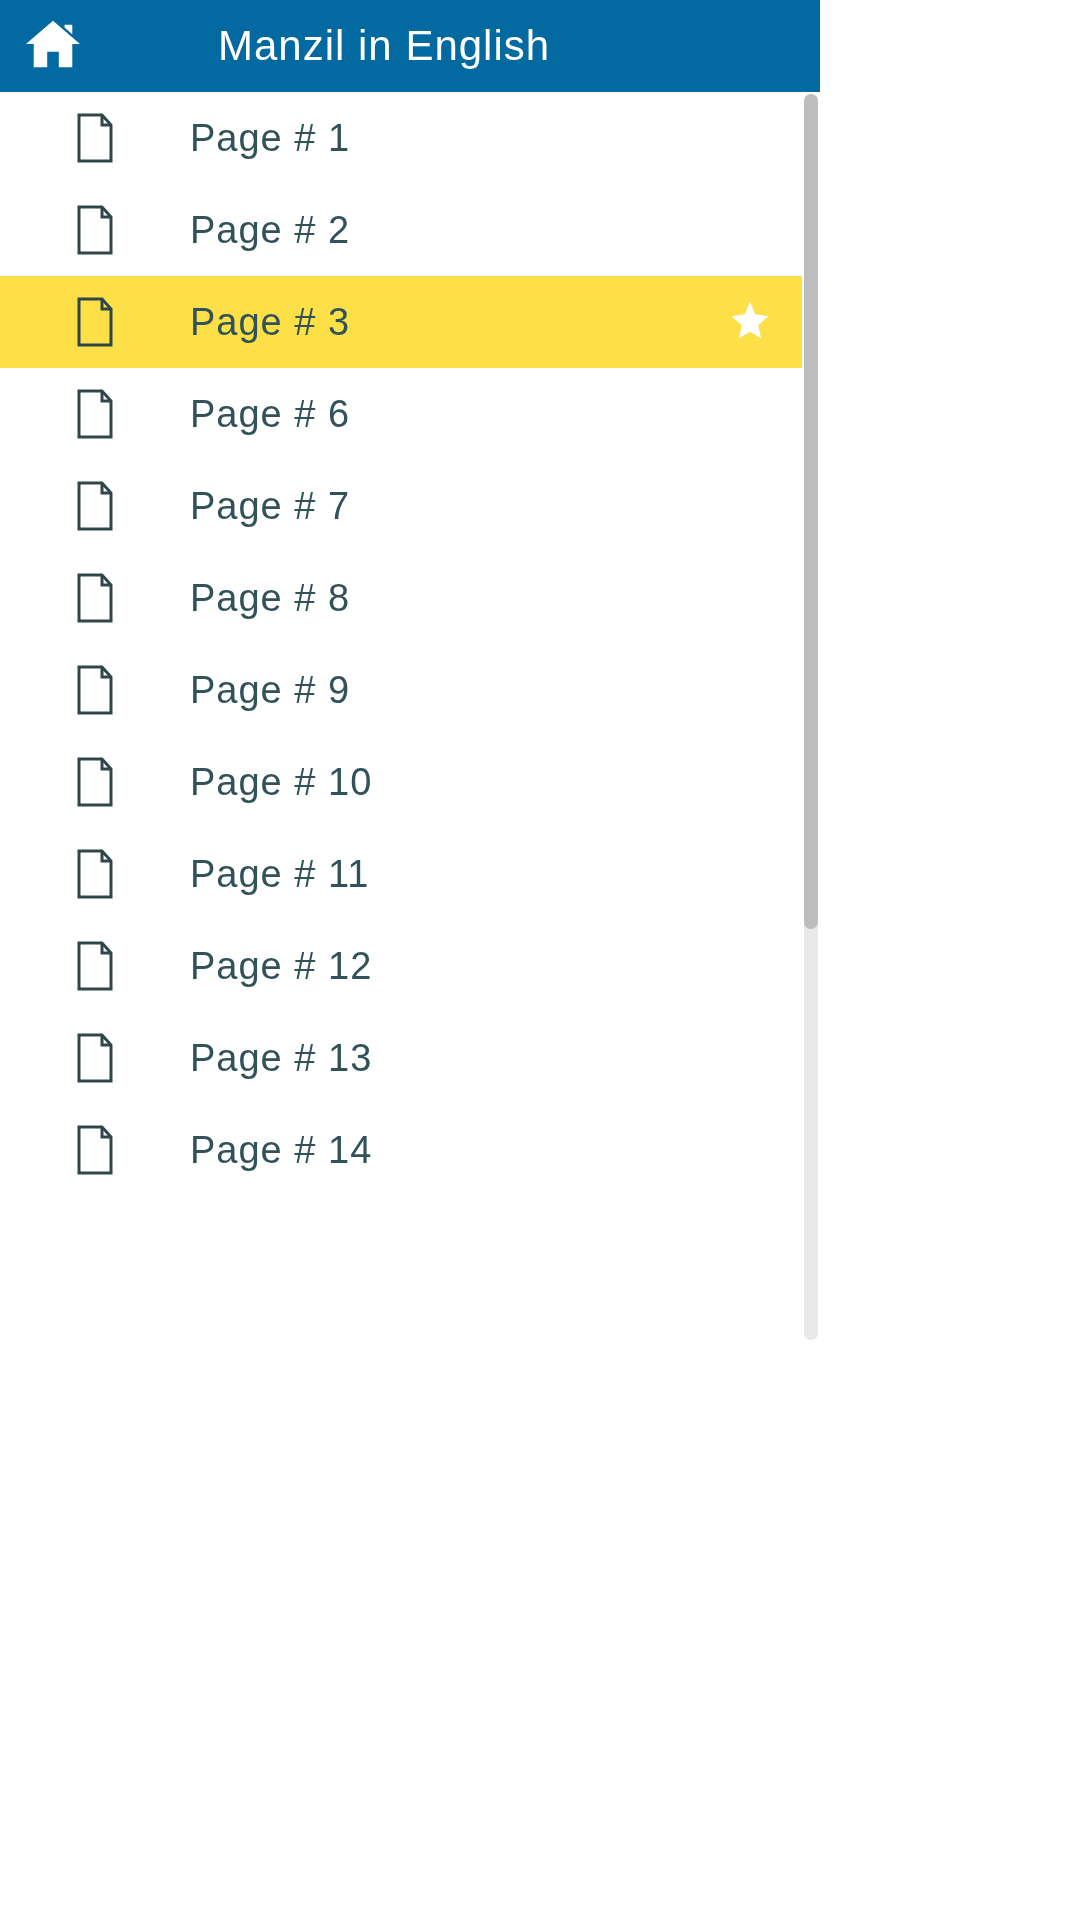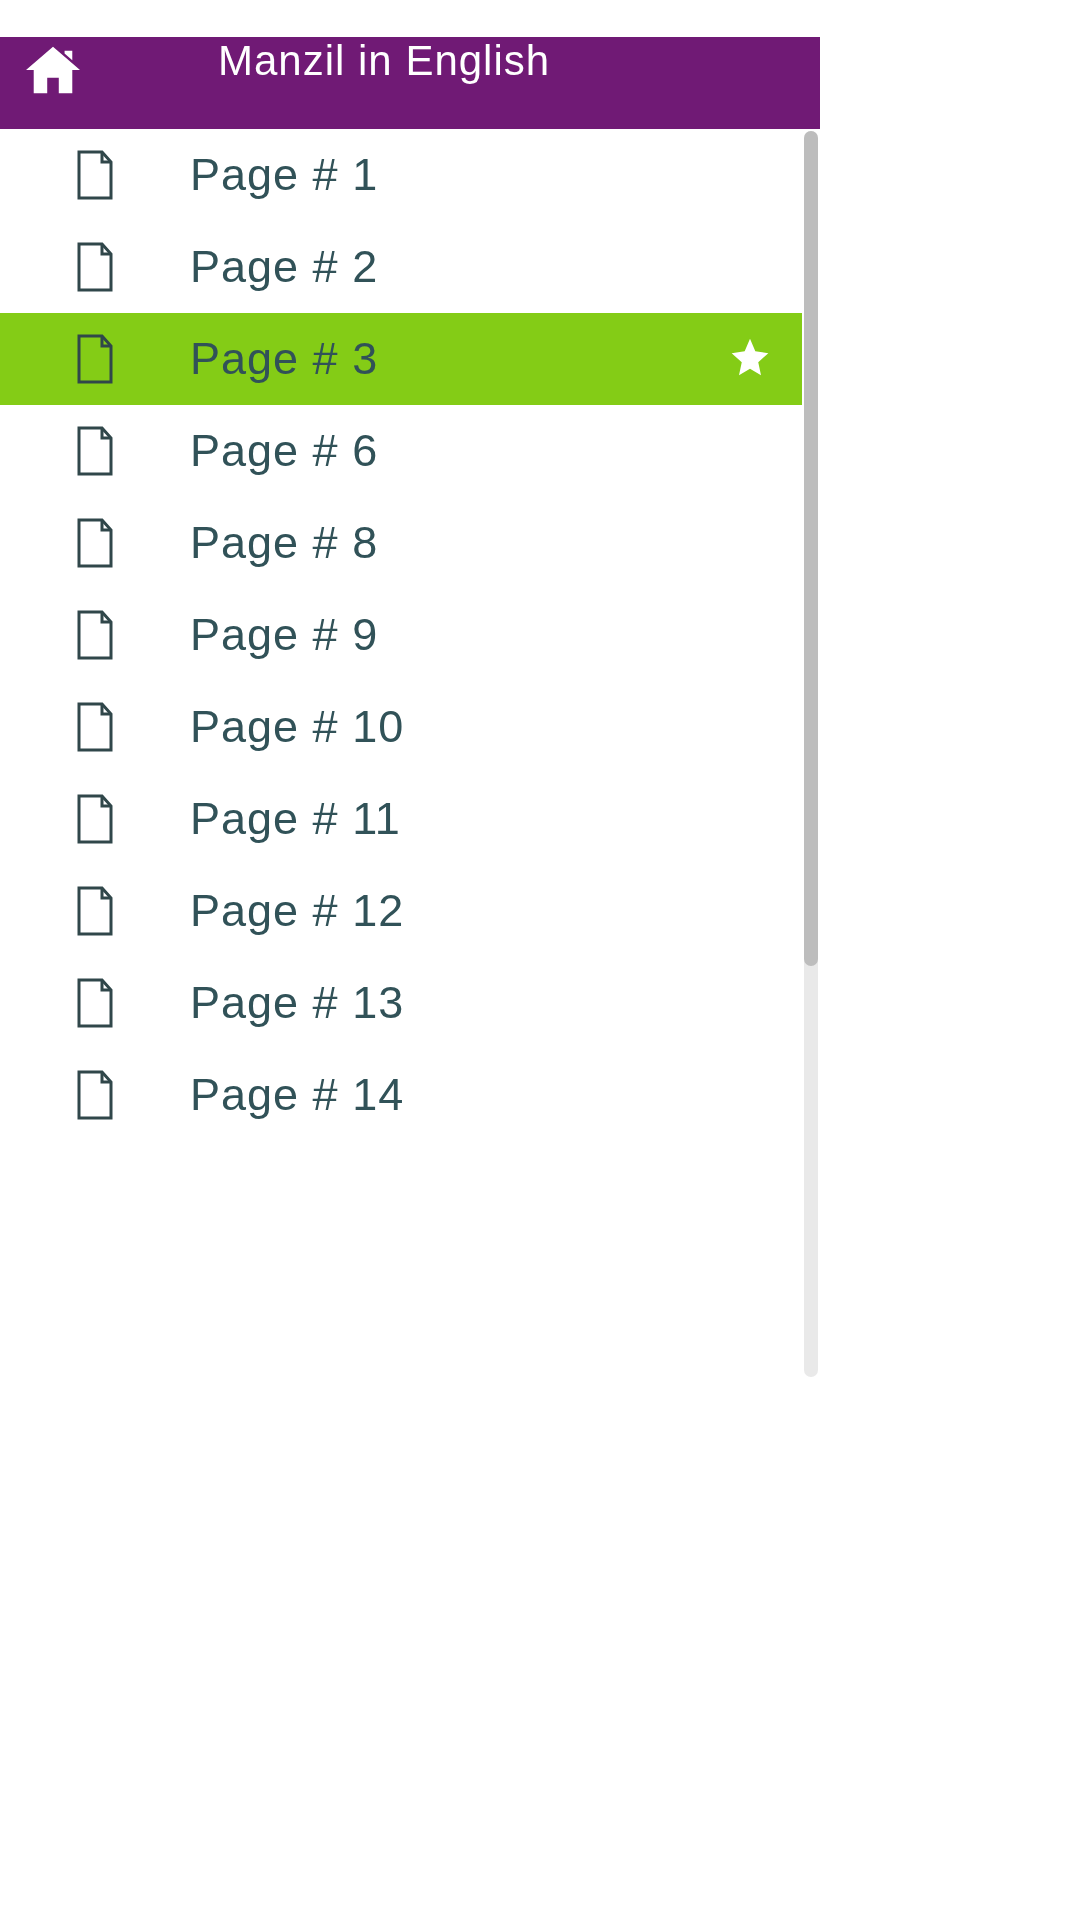--- a/index.html
+++ b/index.html
@@ -1,29 +1,29 @@
 <!DOCTYPE html>
 <html><head>
 <meta charset="utf-8">
 <style>
   * { margin: 0; padding: 0; box-sizing: border-box; }
   html, body { width: 1080px; height: 1920px; overflow: hidden; font-family: "Comic Sans MS", "Chalkboard SE", cursive, sans-serif; background: #ffffff; }
   .screen { width: 820px; height: 1350px; position: relative; background: #ffffff; }
-  .header { height: 92px; background: #701a75; display: flex; align-items: flex-start; padding: 0 18px; margin-top: 37px; }
+  .header { height: 92px; background: #0369a1; display: flex; align-items: center; padding: 0 18px; }
   .home-btn { width: 70px; height: 70px; display: flex; align-items: center; justify-content: center; cursor: pointer; }
   .home-btn svg { width: 62px; height: 54px; fill: #ffffff; }
   .title { flex: 0 0 auto; margin-left: 130px; color: #ffffff; font-size: 42px; letter-spacing: 1px; }
   .content-wrap { position: absolute; top: 92px; left: 0; right: 0; bottom: 0; display: flex; }
   .list { flex: 1 1 auto; overflow: hidden; }
   .row { height: 92px; display: flex; align-items: center; cursor: pointer; position: relative; }
-  .row.selected { background: #84cc16; }
+  .row.selected { background: #fde047; }
   .row .icon-slot { width: 190px; display: flex; justify-content: center; }
   .page-icon { width: 38px; height: 50px; }
   .page-icon svg { width: 38px; height: 50px; stroke: #30474a; stroke-width: 3; fill: none; stroke-linejoin: miter; }
-  .row .label { font-size: 45px; color: #315258; letter-spacing: 1px; }
+  .row .label { font-size: 38px; color: #315258; letter-spacing: 1px; }
   .row .star { position: absolute; right: 30px; top: 50%; transform: translateY(-50%); }
   .row .star svg { width: 44px; height: 44px; fill: #ffffff; }
   .scrollbar-track { width: 18px; background: transparent; position: relative; margin-right: 0; }
   .scrollbar-track .track-bg { position: absolute; top: 2px; bottom: 10px; left: 2px; right: 2px; background: #e9e9e9; border-radius: 8px; }
   .scrollbar-thumb { position: absolute; left: 2px; right: 2px; background: #bdbdbd; border-radius: 8px; }
 </style>
 </head>
 <body>
 
 <div class="screen">
@@ -72,20 +72,29 @@
             </svg></span>
         </div>
         <div class="row">
           <div class="icon-slot">
             <span class="page-icon"><svg viewBox="0 0 38 50">
                 <path d="M3 2 H26 L35 12 V48 H3 Z"></path>
                 <path d="M26 2 V12 H35"></path>
               </svg></span>
           </div>
           <span class="label">Page # 6</span>
+        </div>
+        <div class="row">
+          <div class="icon-slot">
+            <span class="page-icon"><svg viewBox="0 0 38 50">
+                <path d="M3 2 H26 L35 12 V48 H3 Z"></path>
+                <path d="M26 2 V12 H35"></path>
+              </svg></span>
+          </div>
+          <span class="label">Page # 7</span>
         </div>
         <div class="row">
           <div class="icon-slot">
             <span class="page-icon"><svg viewBox="0 0 38 50">
                 <path d="M3 2 H26 L35 12 V48 H3 Z"></path>
                 <path d="M26 2 V12 H35"></path>
               </svg></span>
           </div>
           <span class="label">Page # 8</span>
         </div>

